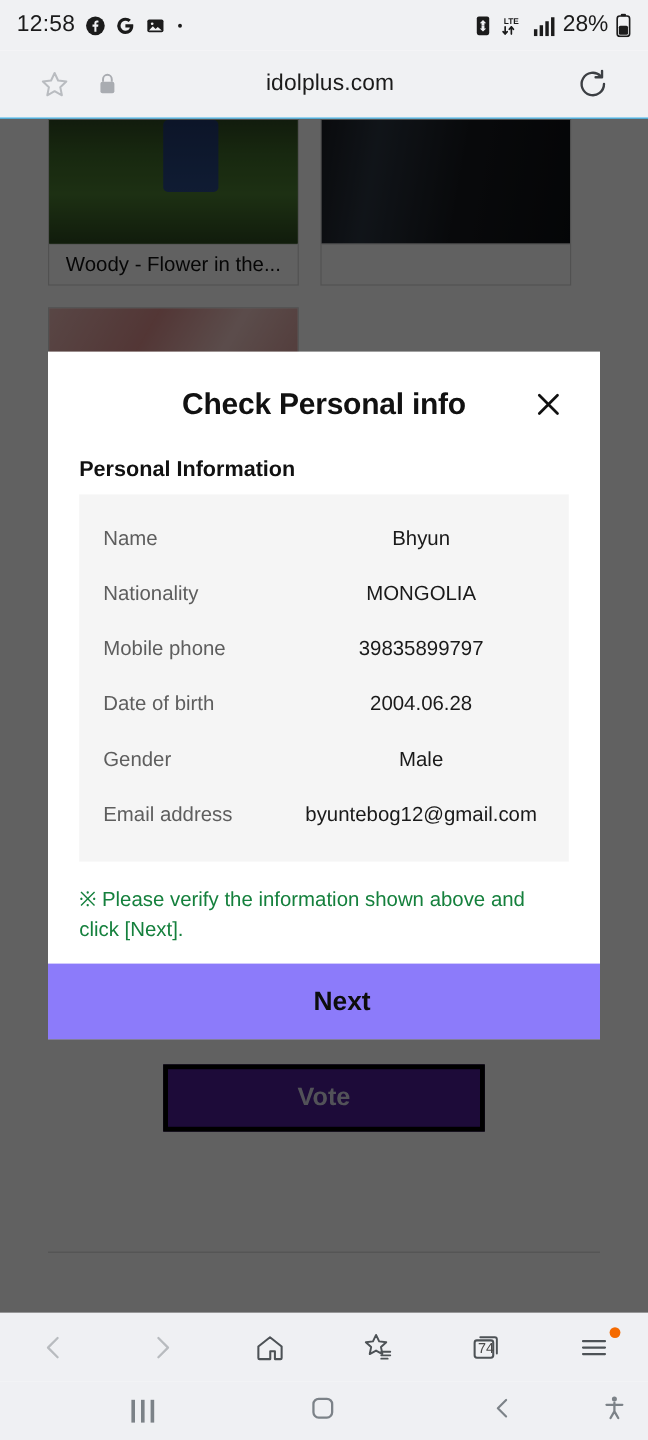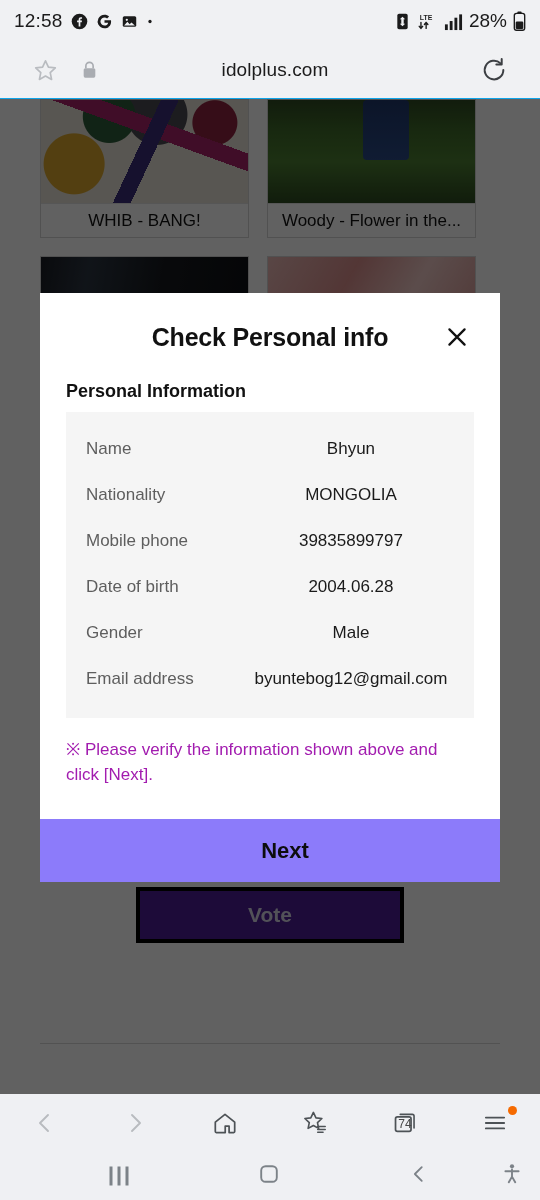--- a/index.html
+++ b/index.html
@@ -106,22 +106,22 @@
   }
   .modal-body { padding: 0 26px 0 26px; }
   .section-title { font-size: 18px; font-weight: 700; color:#111; margin-bottom: 10px; }
   .info-table { background:#f5f5f5; padding: 14px 20px 16px 20px; }
   .info-row {
     display:flex; align-items:center; height: 46px;
   }
   .info-label { width: 44%; font-size: 17px; color:#5e5e5e; }
   .info-value { flex:1; text-align:center; font-size: 17px; color:#1a1a1a; }
   .note {
-    margin-top: 20px; font-size: 17px; color:#a21caf; line-height: 1.45;
-    padding-bottom: 32px;
+    margin-top: 20px; font-size: 17px; color:#15803d; line-height: 1.45;
+    padding-bottom: 16px;
   }
   .next-btn {
     width: 460px; height: 63px; background:#8c7bfa;
     display:flex; align-items:center; justify-content:center;
     font-size: 22px; font-weight: 700; color:#0d0d0d;padding-left:30px;
   }
 
   
   .browser-bar {
     position: absolute; top: 1094px; left: 0; width: 540px; height: 57px;
@@ -235,24 +235,20 @@
       <svg width="28" height="28" viewBox="0 0 24 24">
           <path d="M20 12a8 8 0 1 1-2.4-5.7" fill="none" stroke="#3c3f43" stroke-width="1.7" stroke-linecap="round"></path>
           <path d="M18.6 2.6v4.6h-4.6" fill="none" stroke="#3c3f43" stroke-width="1.7" stroke-linecap="round" stroke-linejoin="round"></path>
         </svg>
     </span>
   </div>
 
   <div class="page">
     <div class="card-grid">
       <div class="card">
-        <div class="card-thumb thumb-a"></div>
-        <div class="card-cap">WHIB - BANG!</div>
-      </div>
-      <div class="card">
         <div class="card-thumb thumb-b"></div>
         <div class="card-cap">Woody - Flower in the...</div>
       </div>
       <div class="card">
         <div class="card-thumb thumb-c"></div>
         <div class="card-cap"></div>
       </div>
       <div class="card">
         <div class="card-thumb thumb-d"></div>
         <div class="card-cap"></div>

